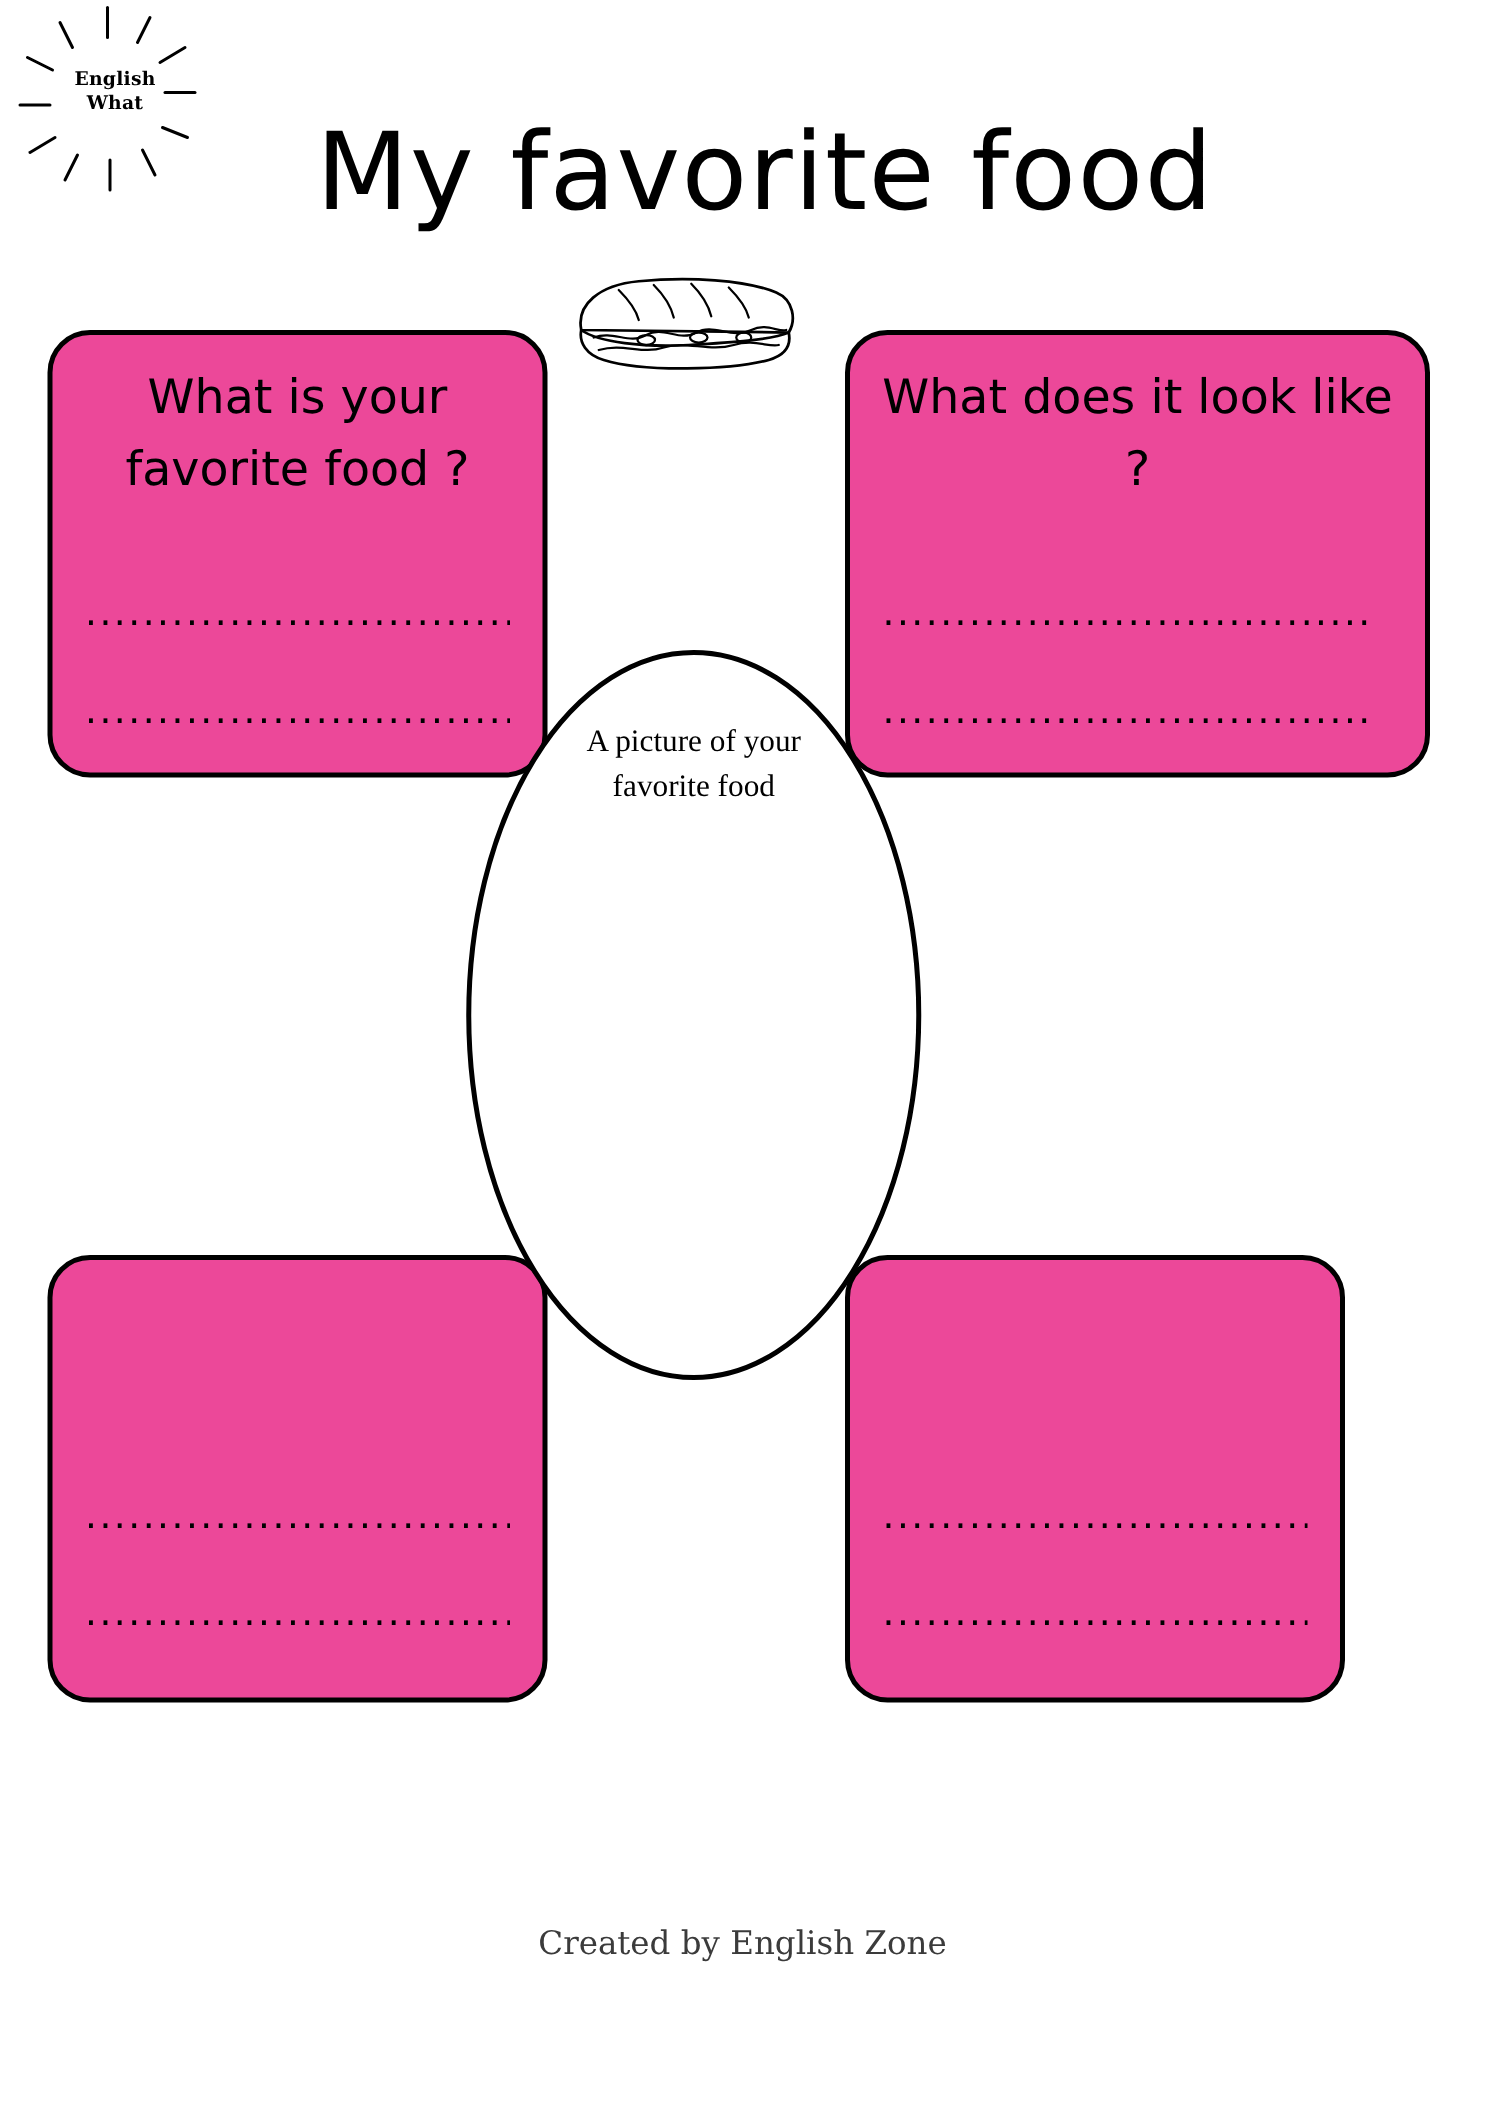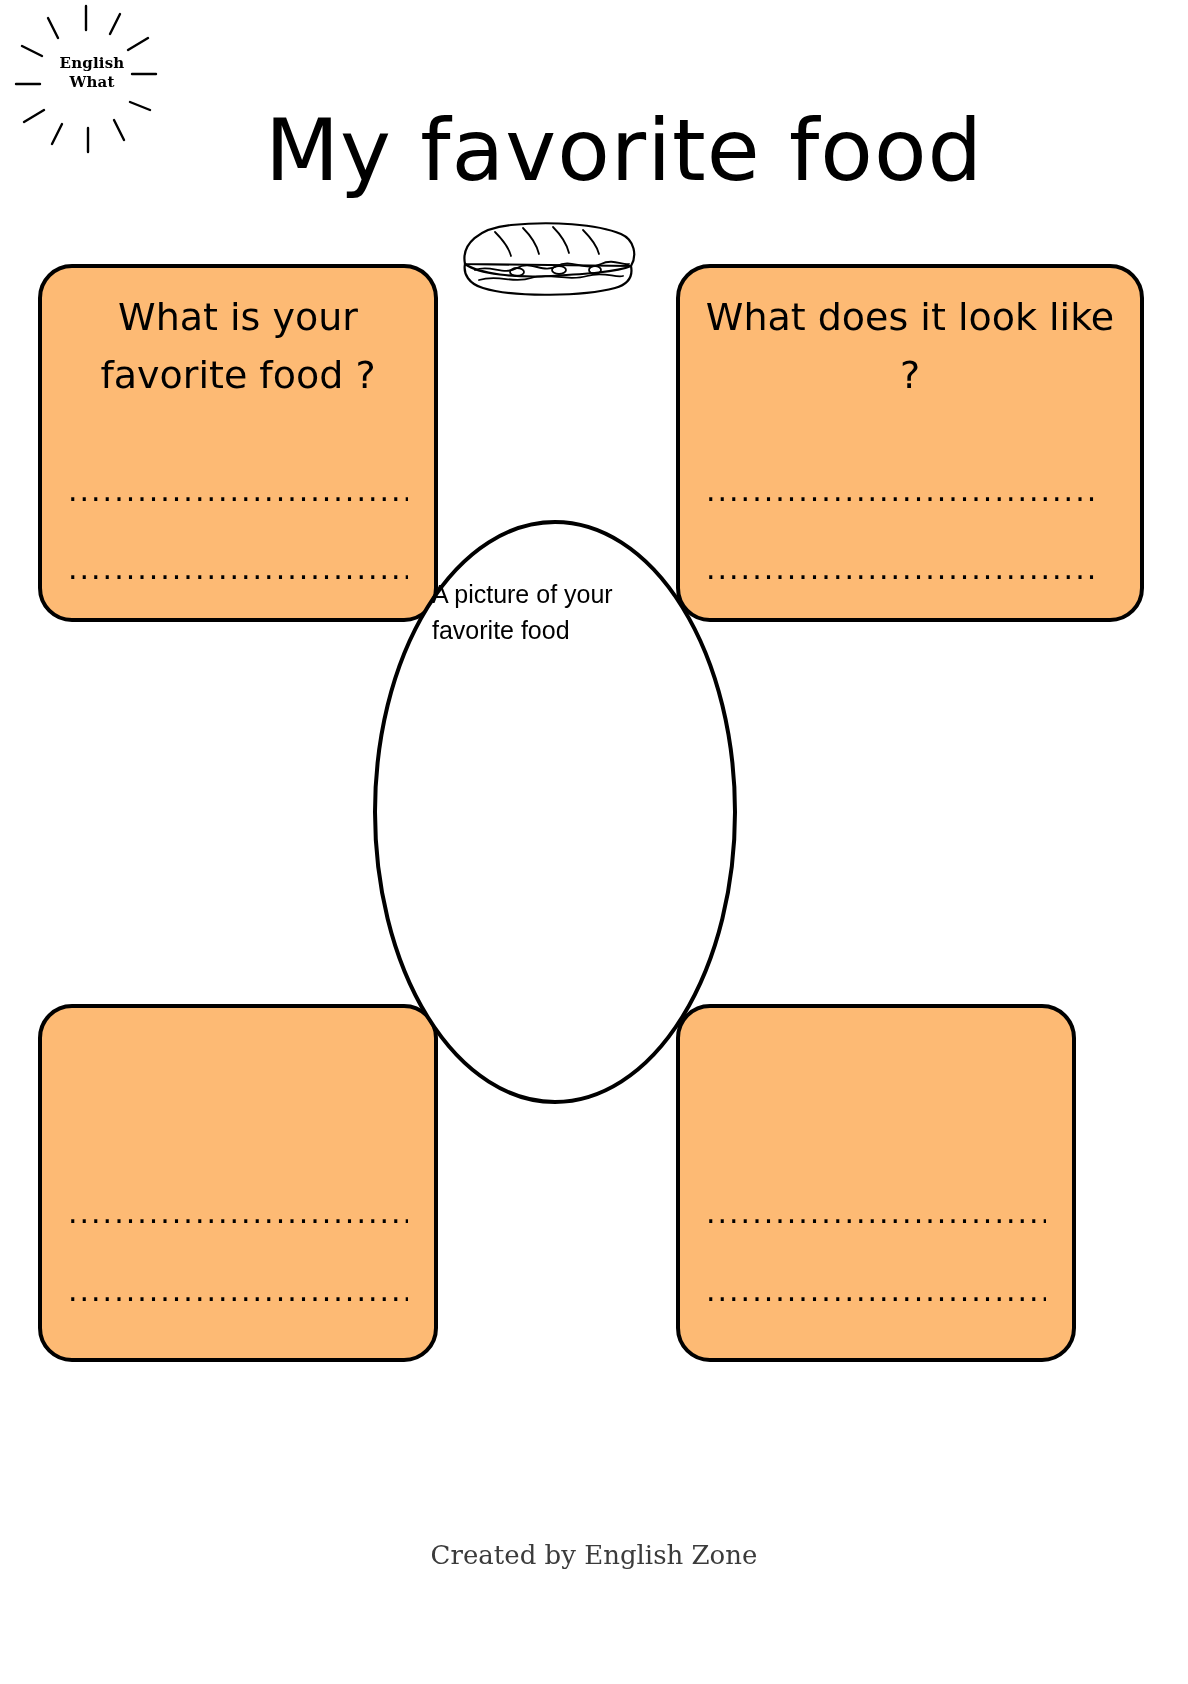--- a/index.html
+++ b/index.html
@@ -34,48 +34,47 @@
     font-family: "DejaVu Serif", serif;
     font-weight: bold;
     font-size: 15px;
     line-height: 19px;
     letter-spacing: 0.2px;
   }
 
   
   .title {
     position: absolute;
-    left: 184px;
+    left: 172px;
     top: 88px;
     width: 880px;
     text-align: center;
     font-family: "DejaVu Sans", sans-serif;
     font-size: 86px;
     line-height: 100px;
     font-weight: 400;
     letter-spacing: 1px;
     white-space: nowrap;
-    margin-top: 12px;
   }
 
   
   .sandwich {
     position: absolute;
     left: 455px;
     top: 218px;
     width: 185px;
     height: 90px;
   }
 
   
   .qbox {
     position: absolute;
     border: 4px solid #000;
     border-radius: 34px;
-    background: #fdba74;
+    background: #ec4899;
     box-sizing: border-box;
   }
   .qbox .qtext {
     position: absolute;
     left: 14px;
     right: 14px;
     top: 20px;
     text-align: center;
     font-size: 38px;
     line-height: 58px;
@@ -118,23 +117,24 @@
     top: 518px;
     width: 366px;
     height: 588px;
   }
   .ellipse-wrap svg { display: block; }
   .ellipse-label {
     position: absolute;
     left: 60px;
     top: 58px;
     width: 246px;
+    text-align: center;
     font-size: 25px;
     line-height: 36px;
-    font-family: Liberation Sans, sans-serif;
+    font-family: Liberation Serif, serif;
   }
 
   
   .footer {
     position: absolute;
     left: 0;
     top: 1540px;
     width: 1188px;
     text-align: center;
     font-family: "DejaVu Serif", serif;

